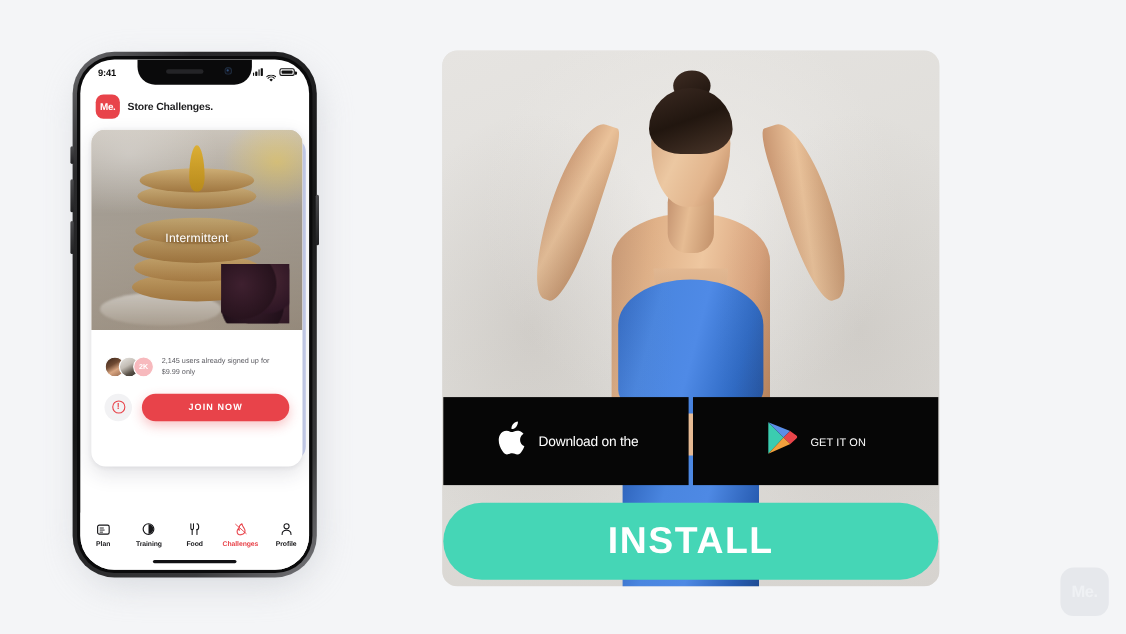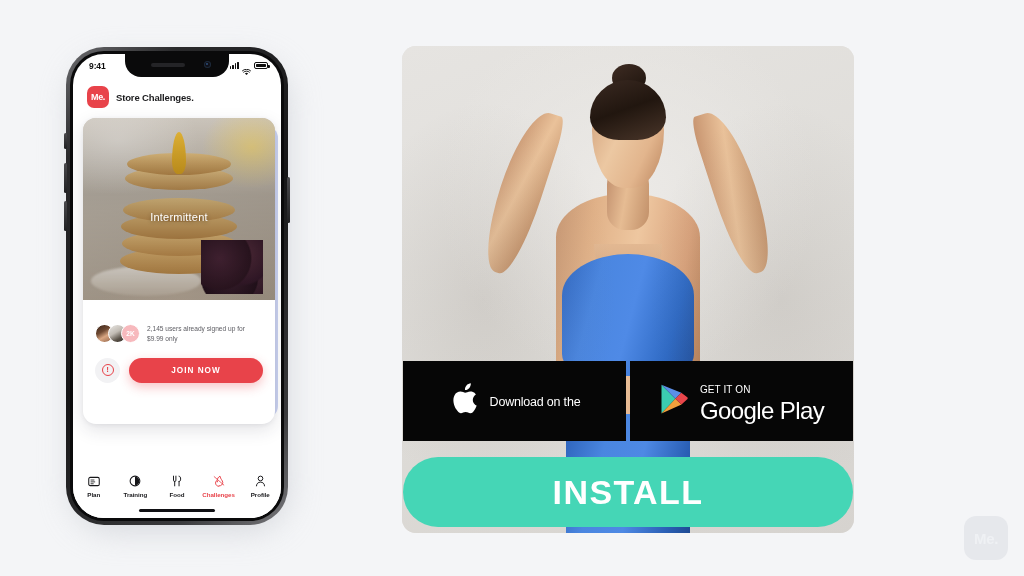--- a/index.html
+++ b/index.html
@@ -797,21 +797,20 @@
         <span class="badge-play-glyph">
           <svg width="30" height="33" viewBox="0 0 26 29" fill="none">
             <path d="M2 1.6 14.2 13.8 2 26.9Z" fill="#3bccb0"></path>
             <path d="M2 1.6 14.2 13.8 19.4 8.6Z" fill="#5b8fe8"></path>
             <path d="M2 26.9 14.2 13.8 19.6 19Z" fill="#f2a03c"></path>
             <path d="M19.4 8.6 14.2 13.8 19.6 19 24.4 14.6c.9-.8.9-1.6 0-2.3Z" fill="#e8454a"></path>
           </svg>
         </span>
         <span class="badge-txt">
           <span class="badge-sm caps">GET IT ON</span>
-          <div class="badge-lg">Google Play</div>
         </span>
       </div>
     </div>
 
     <button class="install-btn">INSTALL</button>
   </div>
 
   <div class="watermark">Me.</div>
 
 </div>

